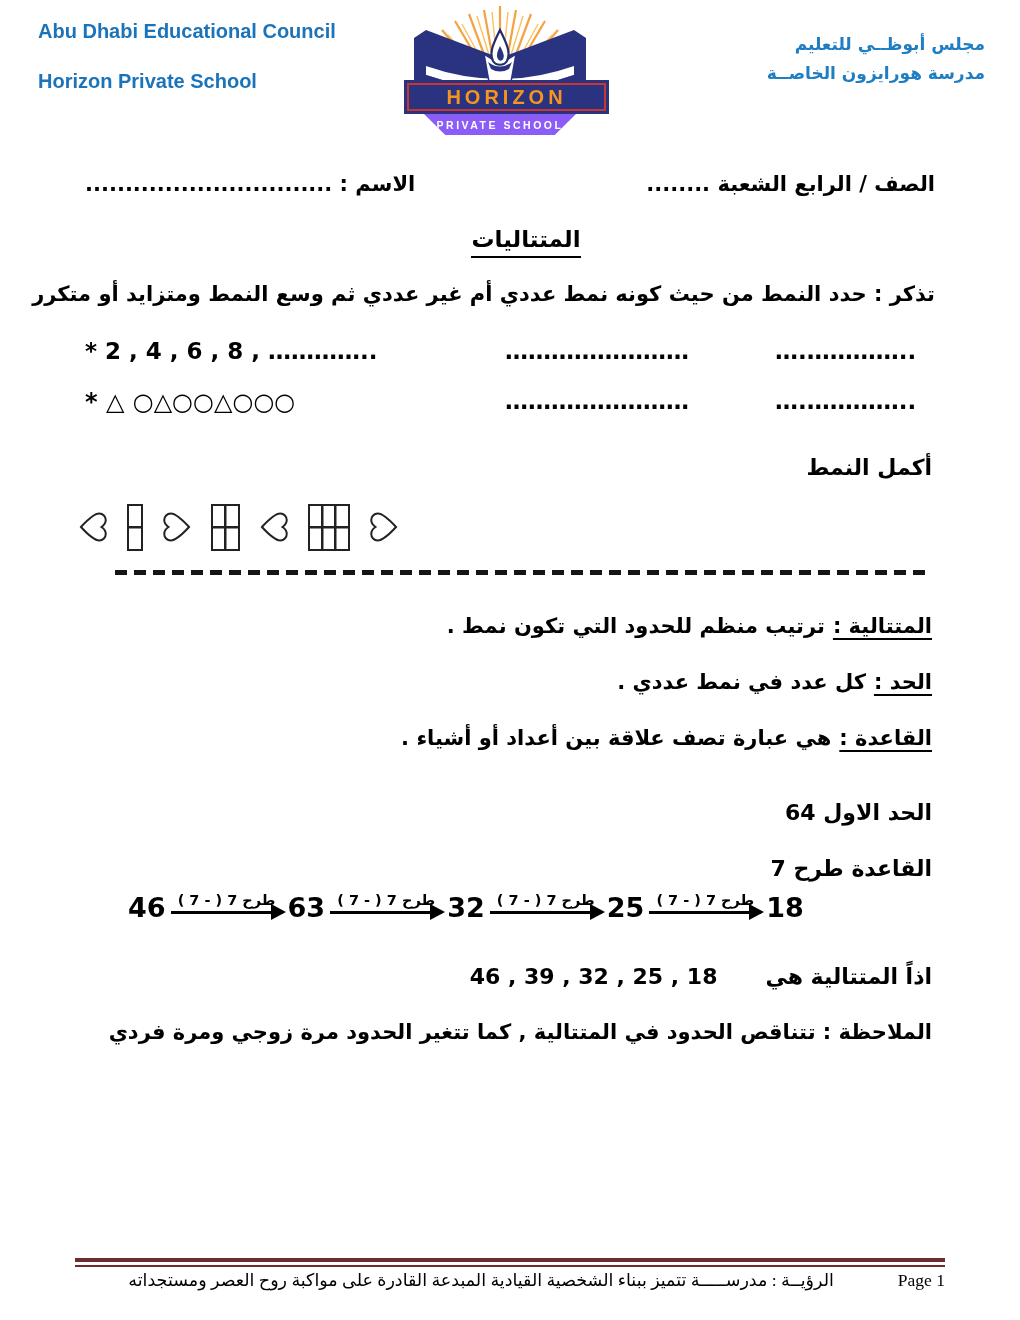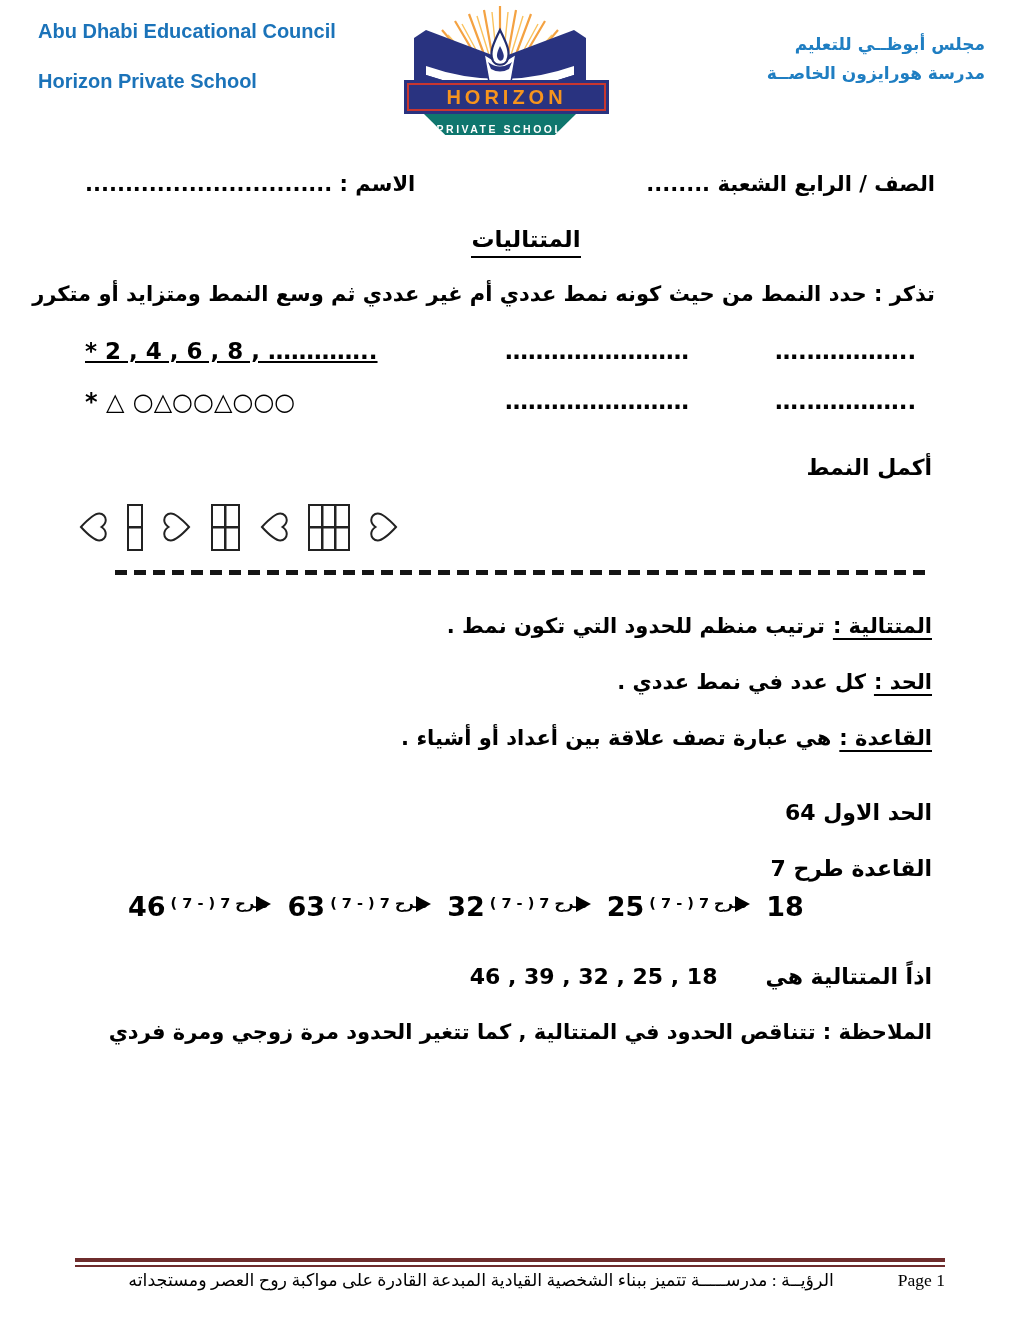--- a/index.html
+++ b/index.html
@@ -17,37 +17,37 @@
   
   .logo{position:absolute;left:398px;top:2px;width:204px;height:138px;}
   .logo svg{position:absolute;left:0;top:0;}
   .logo-banner{position:absolute;left:6px;top:78px;width:205px;height:34px;
                background:#293380;padding:3px;box-sizing:border-box;z-index:2;}
   .logo-banner-inner{width:100%;height:100%;border:2.5px solid #c8362f;display:flex;
                align-items:center;justify-content:center;box-sizing:border-box;}
   .logo-banner-inner span{color:#f7941d;font-family:"Liberation Sans",sans-serif;
                font-weight:bold;font-size:20px;letter-spacing:4px;}
   .logo-ribbon{position:absolute;left:26px;top:112px;width:152px;height:21px;
-               background:#0f766e;clip-path:polygon(0 0,100% 0,86% 100%,14% 100%);
-               display:flex;align-items:flex-end;justify-content:center;z-index:2;}
+               background:#8b5cf6;clip-path:polygon(0 0,100% 0,86% 100%,14% 100%);
+               display:flex;align-items:center;justify-content:center;z-index:2;}
   .logo-ribbon span{color:#fff;font-family:"Liberation Sans",sans-serif;
                font-weight:bold;font-size:10.5px;letter-spacing:2.5px;}
 
   
   .student-line{position:absolute;left:85px;right:85px;top:172px;display:flex;
                 justify-content:space-between;font-weight:bold;font-size:21px;}
   .doc-title{position:absolute;left:0;top:226px;width:100%;text-align:center;
              font-weight:bold;font-size:23px;padding-left:16px;}
   .doc-title span{display:inline-block;border-bottom:2.5px solid #000;padding-bottom:4px;}
   .reminder{position:absolute;right:85px;left:75px;top:282px;text-align:right;
             font-weight:bold;font-size:21px;white-space:nowrap;}
 
   
   .ex-row{position:absolute;left:0;width:100%;font-weight:bold;font-size:23px;}
-  .ex-row .seq{position:absolute;left:85px;white-space:nowrap;text-decoration:underline;}
+  .ex-row .seq{position:absolute;left:85px;white-space:nowrap;}
   .ex-row .shapes-seq{position:absolute;left:85px;white-space:nowrap;font-size:24px;}
   .ex-row .dots-mid{position:absolute;left:505px;white-space:nowrap;}
   .ex-row .dots-right{position:absolute;left:775px;white-space:nowrap;}
   .complete-label{position:absolute;right:88px;top:436px;font-weight:bold;font-size:22px;margin-top:19px;}
 
   
   .pattern-row{position:absolute;left:72px;top:496px;height:62px;display:flex;
                align-items:center;gap:13px;}
   .grid{border:2.5px solid #222;box-sizing:border-box;background-repeat:no-repeat;}
   .g12{width:16px;height:47px;
@@ -67,21 +67,21 @@
   
   .def{position:absolute;right:88px;font-weight:bold;font-size:21px;white-space:nowrap;}
   .def .term{text-decoration:underline;text-decoration-thickness:2px;text-underline-offset:5px;}
   .def .dtext{margin-inline-start:8px;}
 
   
   .rtl-line{position:absolute;right:88px;font-weight:bold;font-size:22px;white-space:nowrap;}
   .arrows-row{position:absolute;left:128px;top:893px;display:flex;align-items:flex-end;
               font-weight:bold;}
   .arrows-row .num{font-size:27px;line-height:1;}
-  .arrow{width:112px;margin:0 5px 7px 5px;display:flex;flex-direction:row;align-items:center;}
+  .arrow{width:112px;margin:0 5px 7px 5px;display:flex;flex-direction:column;}
   .arrow .alabel{font-size:14.5px;text-align:center;white-space:nowrap;line-height:1;
                  margin-bottom:3px;}
   .aline{position:relative;height:3px;background:#000;}
   .arrow-head{position:absolute;right:-3px;top:-6.5px;width:0;height:0;
               border-left:15px solid #000;border-top:8px solid transparent;
               border-bottom:8px solid transparent;}
   .result-line{position:absolute;right:88px;top:964px;display:flex;gap:48px;
                font-weight:bold;font-size:22px;white-space:nowrap;}
   .note-line{position:absolute;right:88px;top:1020px;font-weight:bold;font-size:21px;
              white-space:nowrap;}

